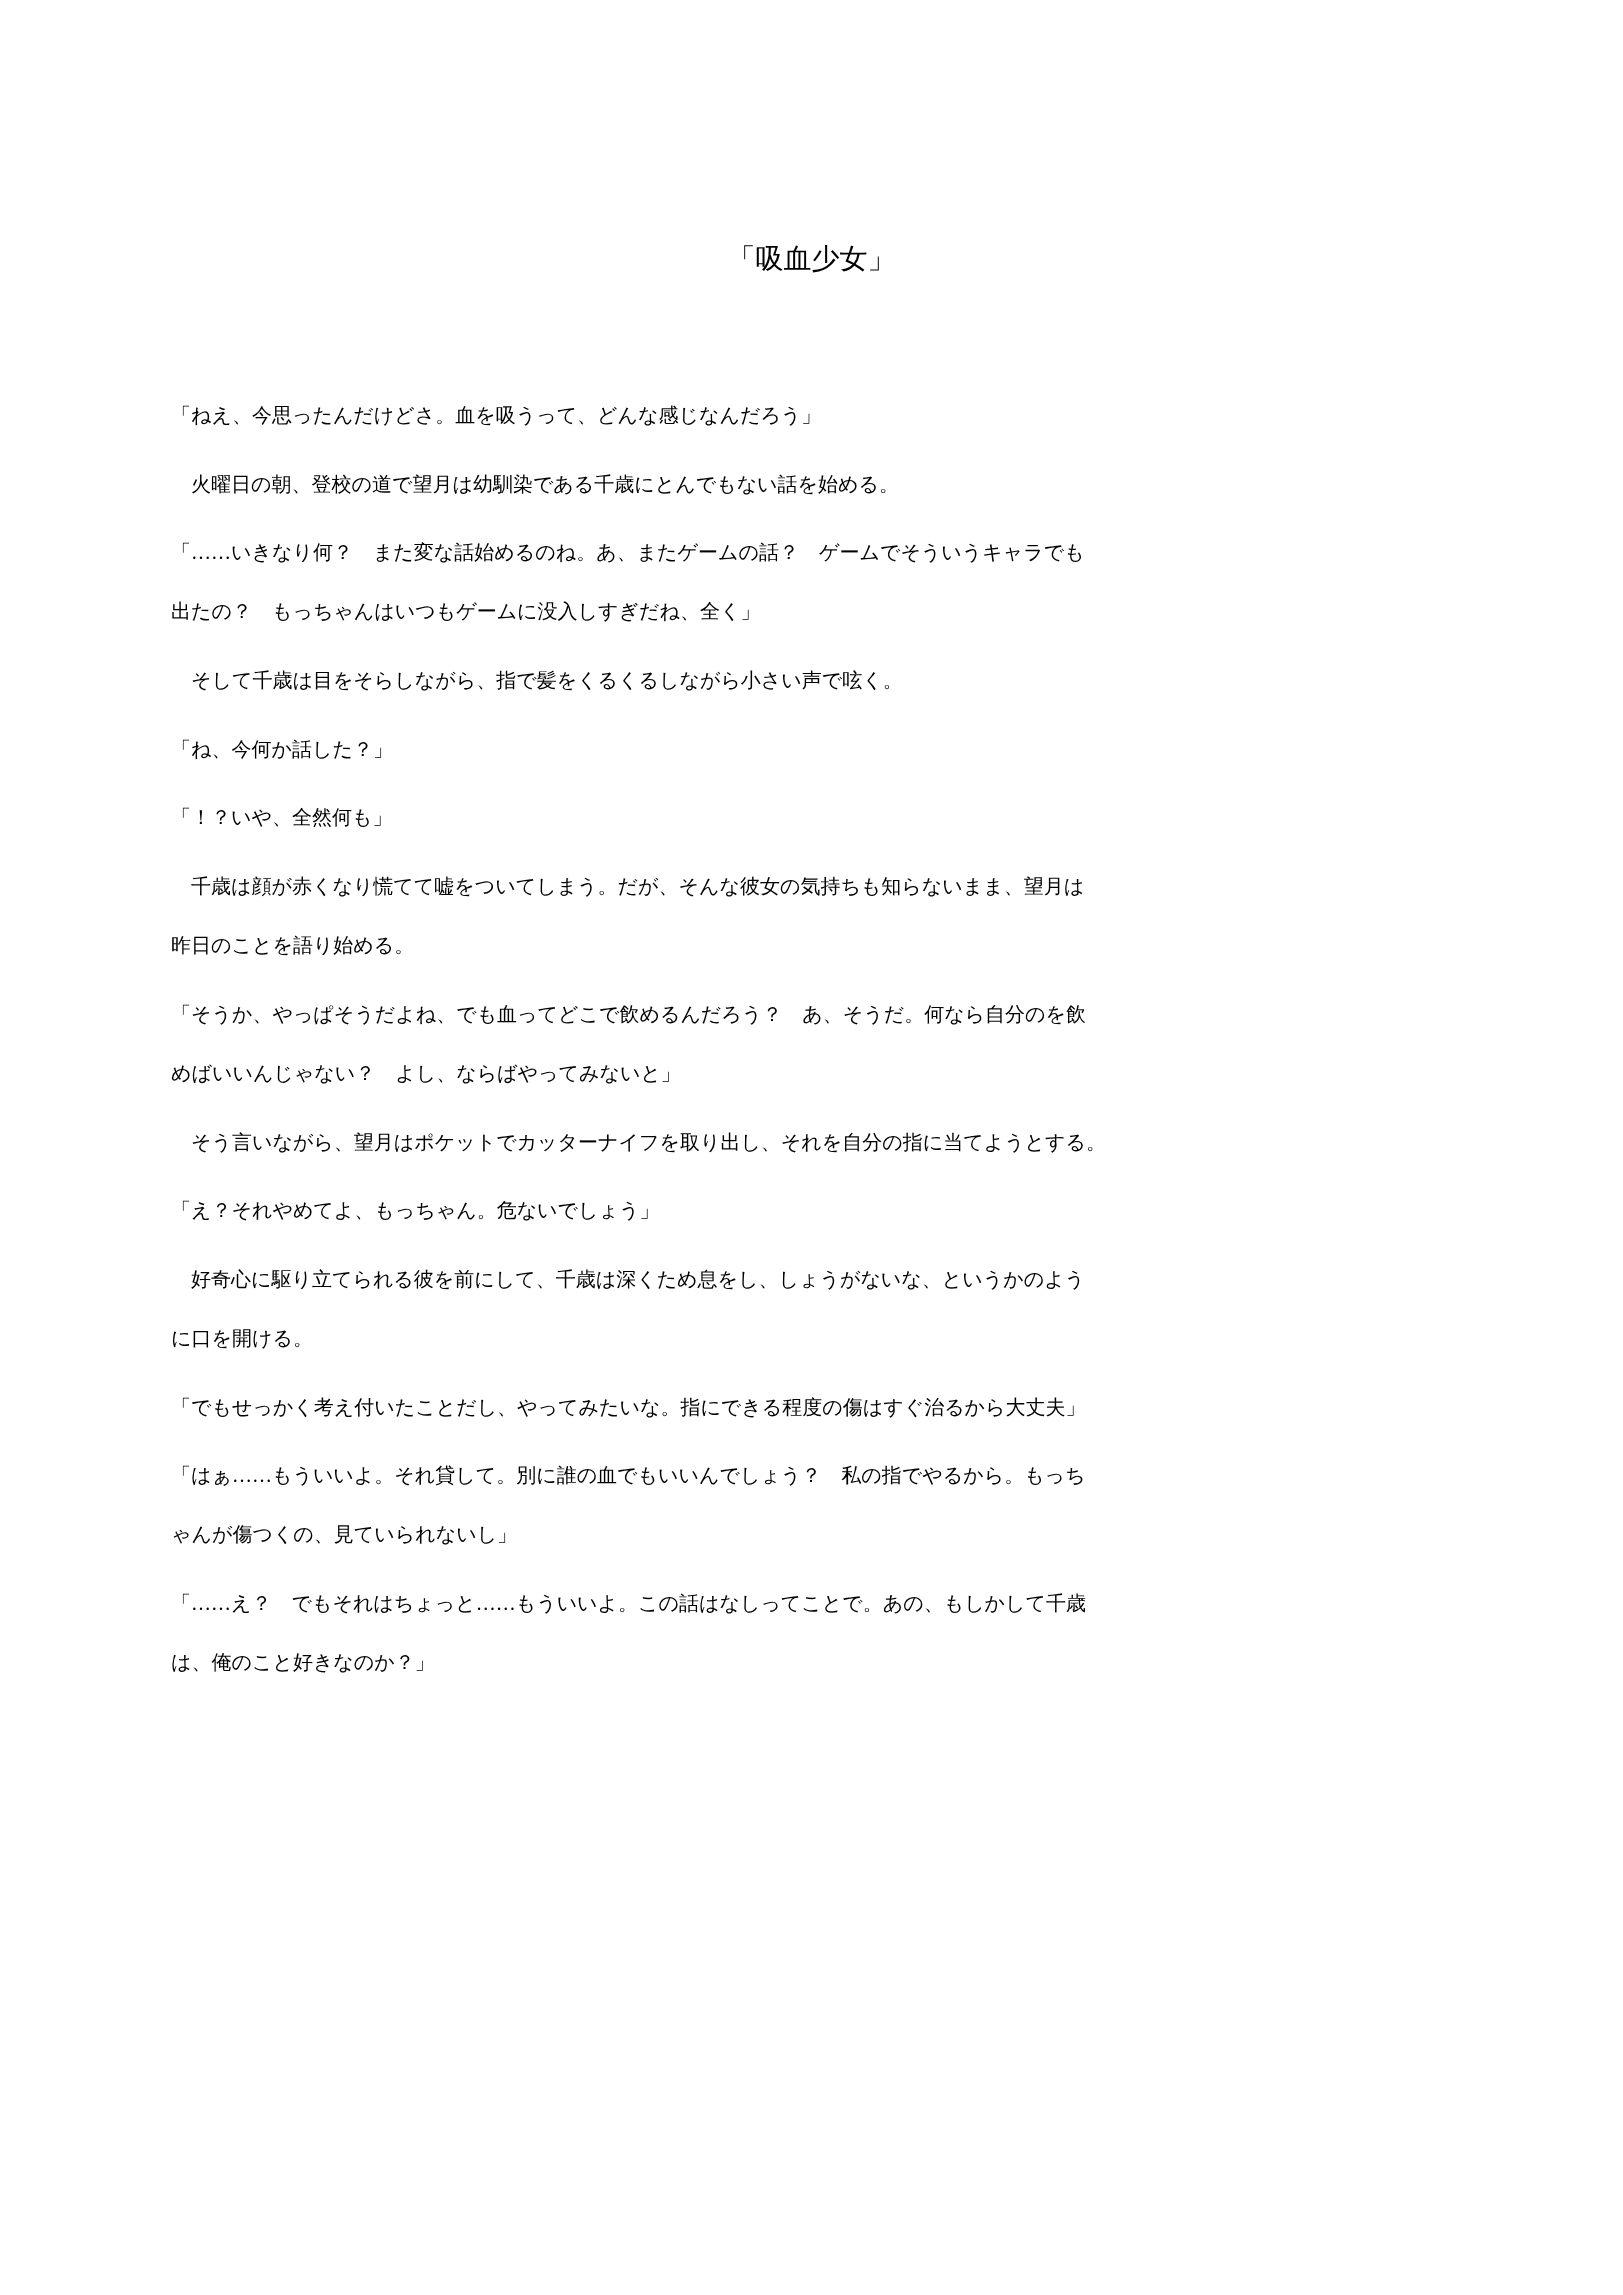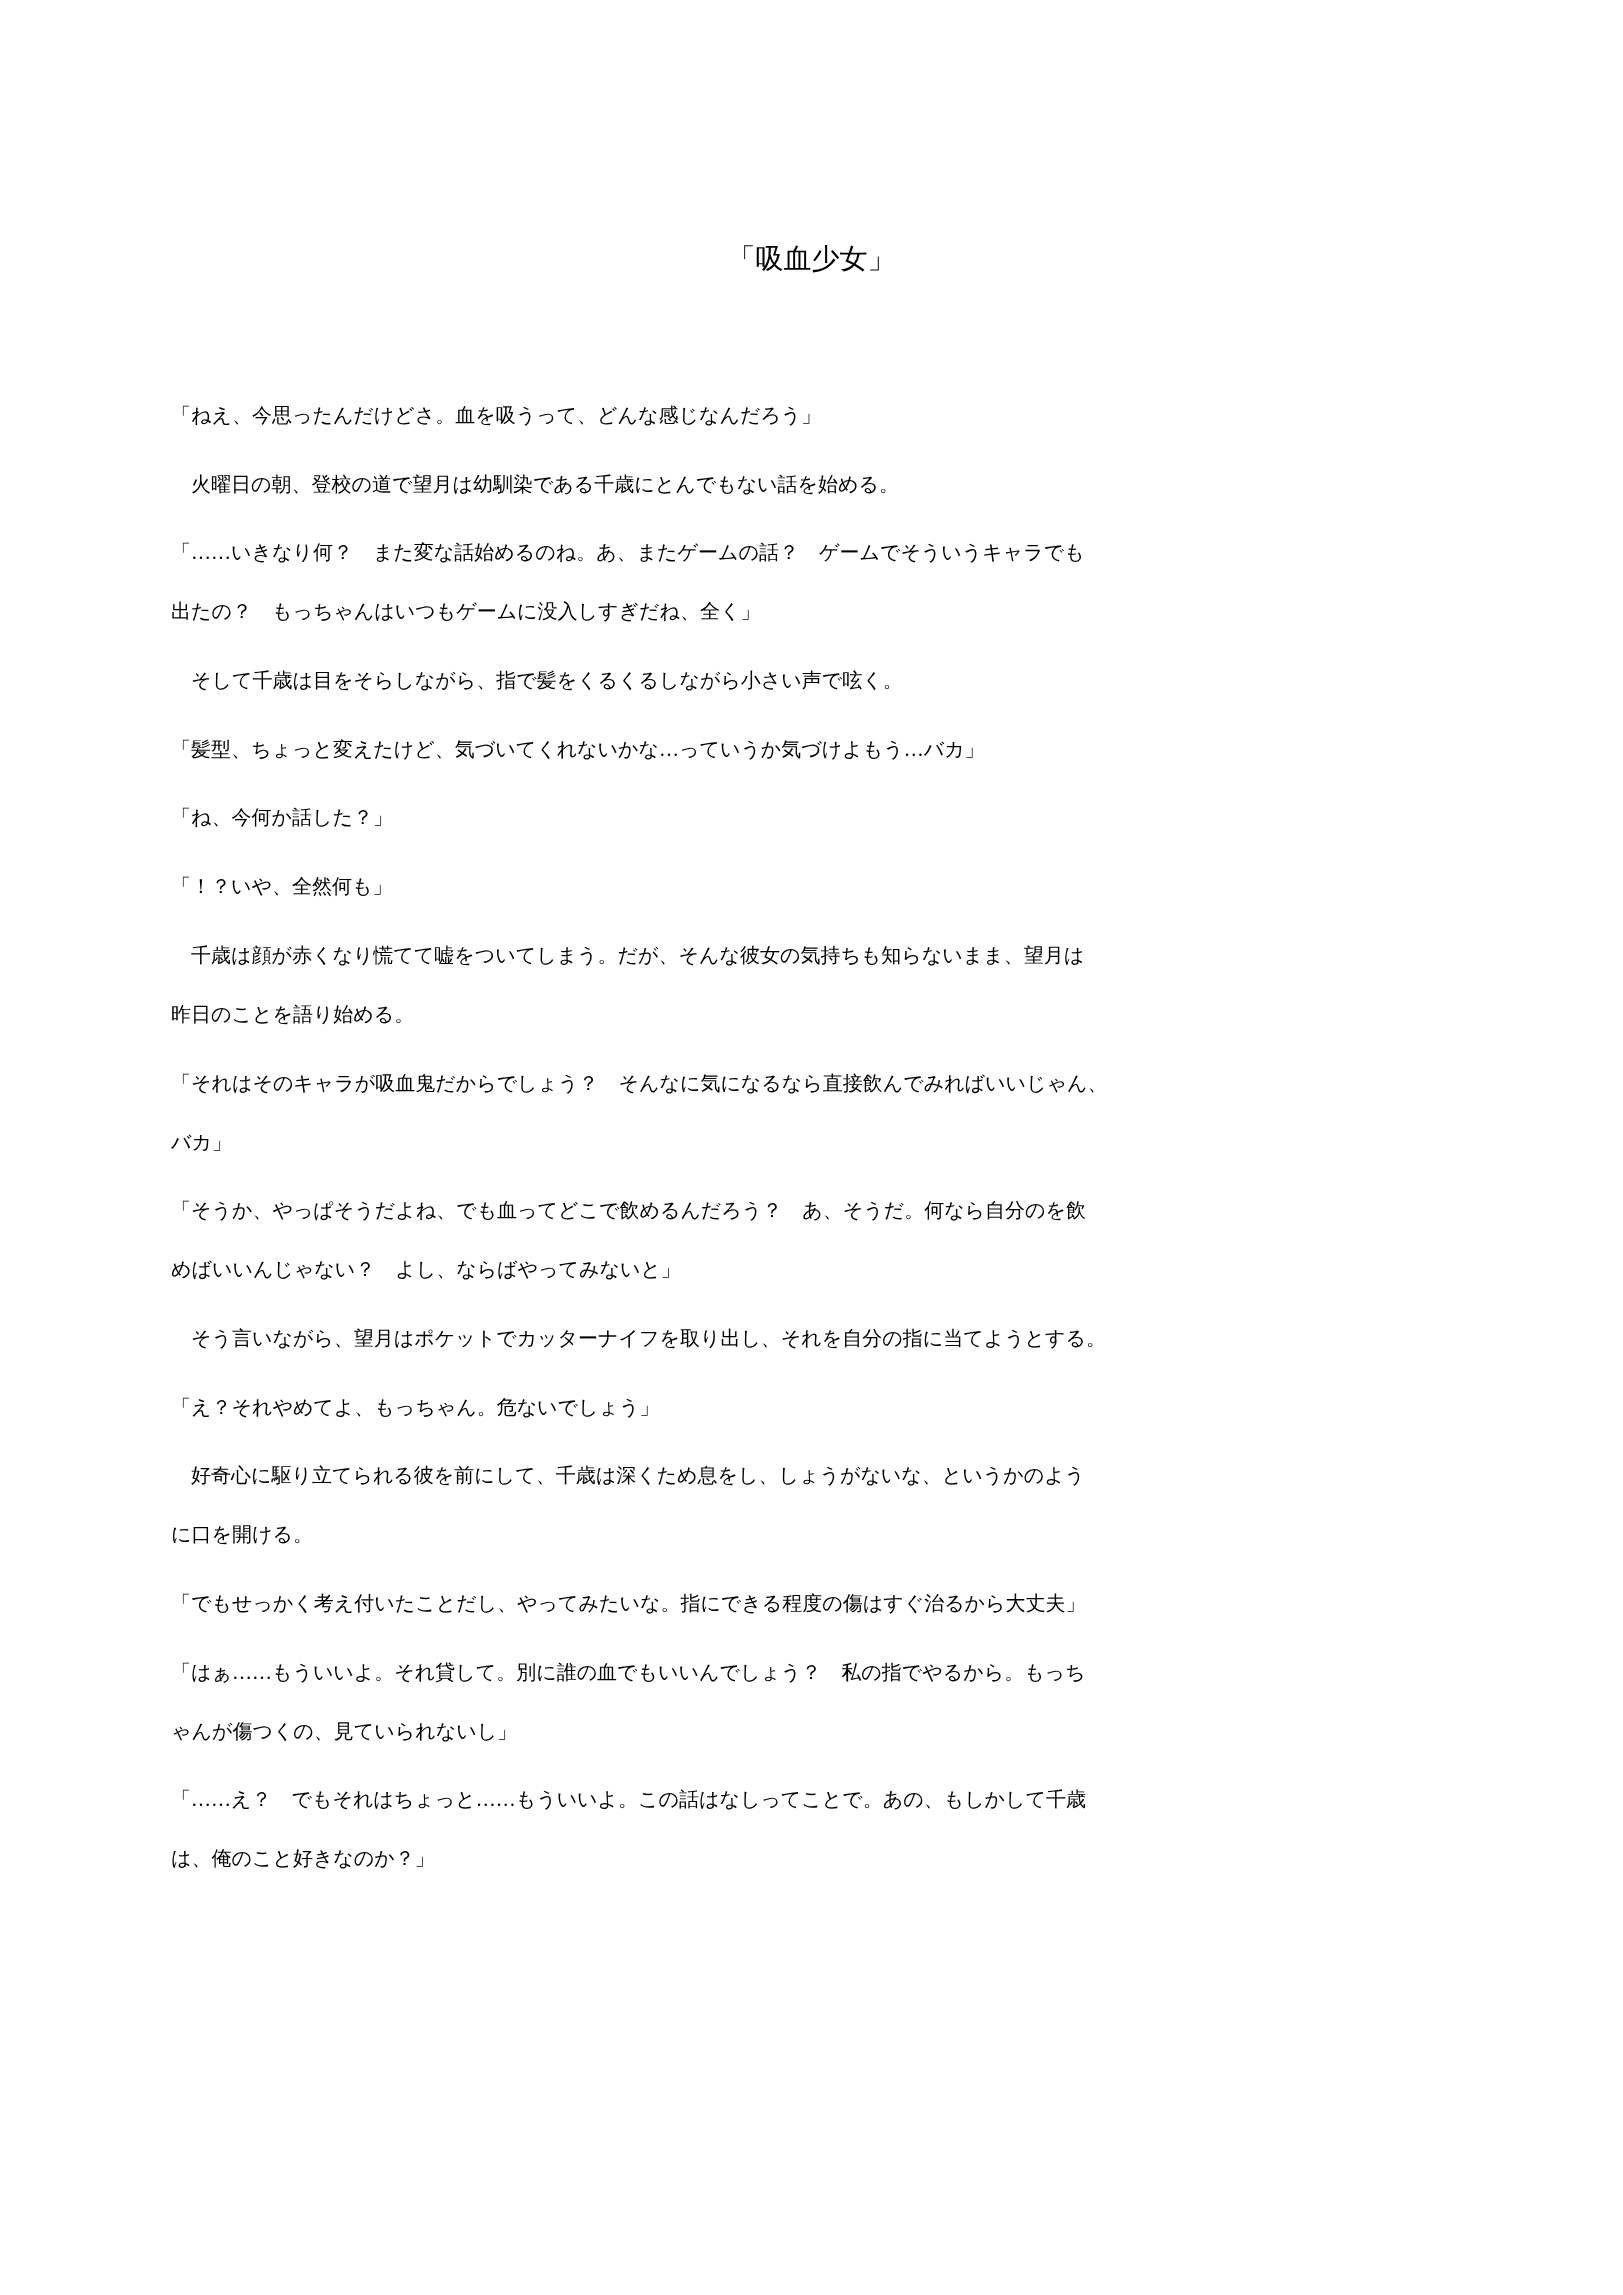--- a/index.html
+++ b/index.html
@@ -39,27 +39,24 @@
 <body>
 
 <div class="page">
   <h1 class="story-title">「吸血少女」</h1>
   <div class="story-body">
       <p class="para">「ねえ、今思ったんだけどさ。血を吸うって、どんな感じなんだろう」</p>
       <p class="para">　火曜日の朝、登校の道で望月は幼馴染である千歳にとんでもない話を始める。</p>
       <p class="para">「……いきなり何？　また変な話始めるのね。あ、またゲームの話？　ゲームでそういうキャラでも
 出たの？　もっちゃんはいつもゲームに没入しすぎだね、全く」</p>
       <p class="para">　そして千歳は目をそらしながら、指で髪をくるくるしながら小さい声で呟く。</p>
-      <p class="para">「髪型、ちょっと変えたけど、気づいてくれないかな…っていうか気づけよもう…バカ」</p>
       <p class="para">「ね、今何か話した？」</p>
       <p class="para">「！？いや、全然何も」</p>
       <p class="para">　千歳は顔が赤くなり慌てて嘘をついてしまう。だが、そんな彼女の気持ちも知らないまま、望月は
 昨日のことを語り始める。</p>
-      <p class="para">「それはそのキャラが吸血鬼だからでしょう？　そんなに気になるなら直接飲んでみればいいじゃん、
-バカ」</p>
       <p class="para">「そうか、やっぱそうだよね、でも血ってどこで飲めるんだろう？　あ、そうだ。何なら自分のを飲
 めばいいんじゃない？　よし、ならばやってみないと」</p>
       <p class="para">　そう言いながら、望月はポケットでカッターナイフを取り出し、それを自分の指に当てようとする。</p>
       <p class="para">「え？それやめてよ、もっちゃん。危ないでしょう」</p>
       <p class="para">　好奇心に駆り立てられる彼を前にして、千歳は深くため息をし、しょうがないな、というかのよう
 に口を開ける。</p>
       <p class="para">「でもせっかく考え付いたことだし、やってみたいな。指にできる程度の傷はすぐ治るから大丈夫」</p>
       <p class="para">「はぁ……もういいよ。それ貸して。別に誰の血でもいいんでしょう？　私の指でやるから。もっち
 ゃんが傷つくの、見ていられないし」</p>
       <p class="para">「……え？　でもそれはちょっと……もういいよ。この話はなしってことで。あの、もしかして千歳

